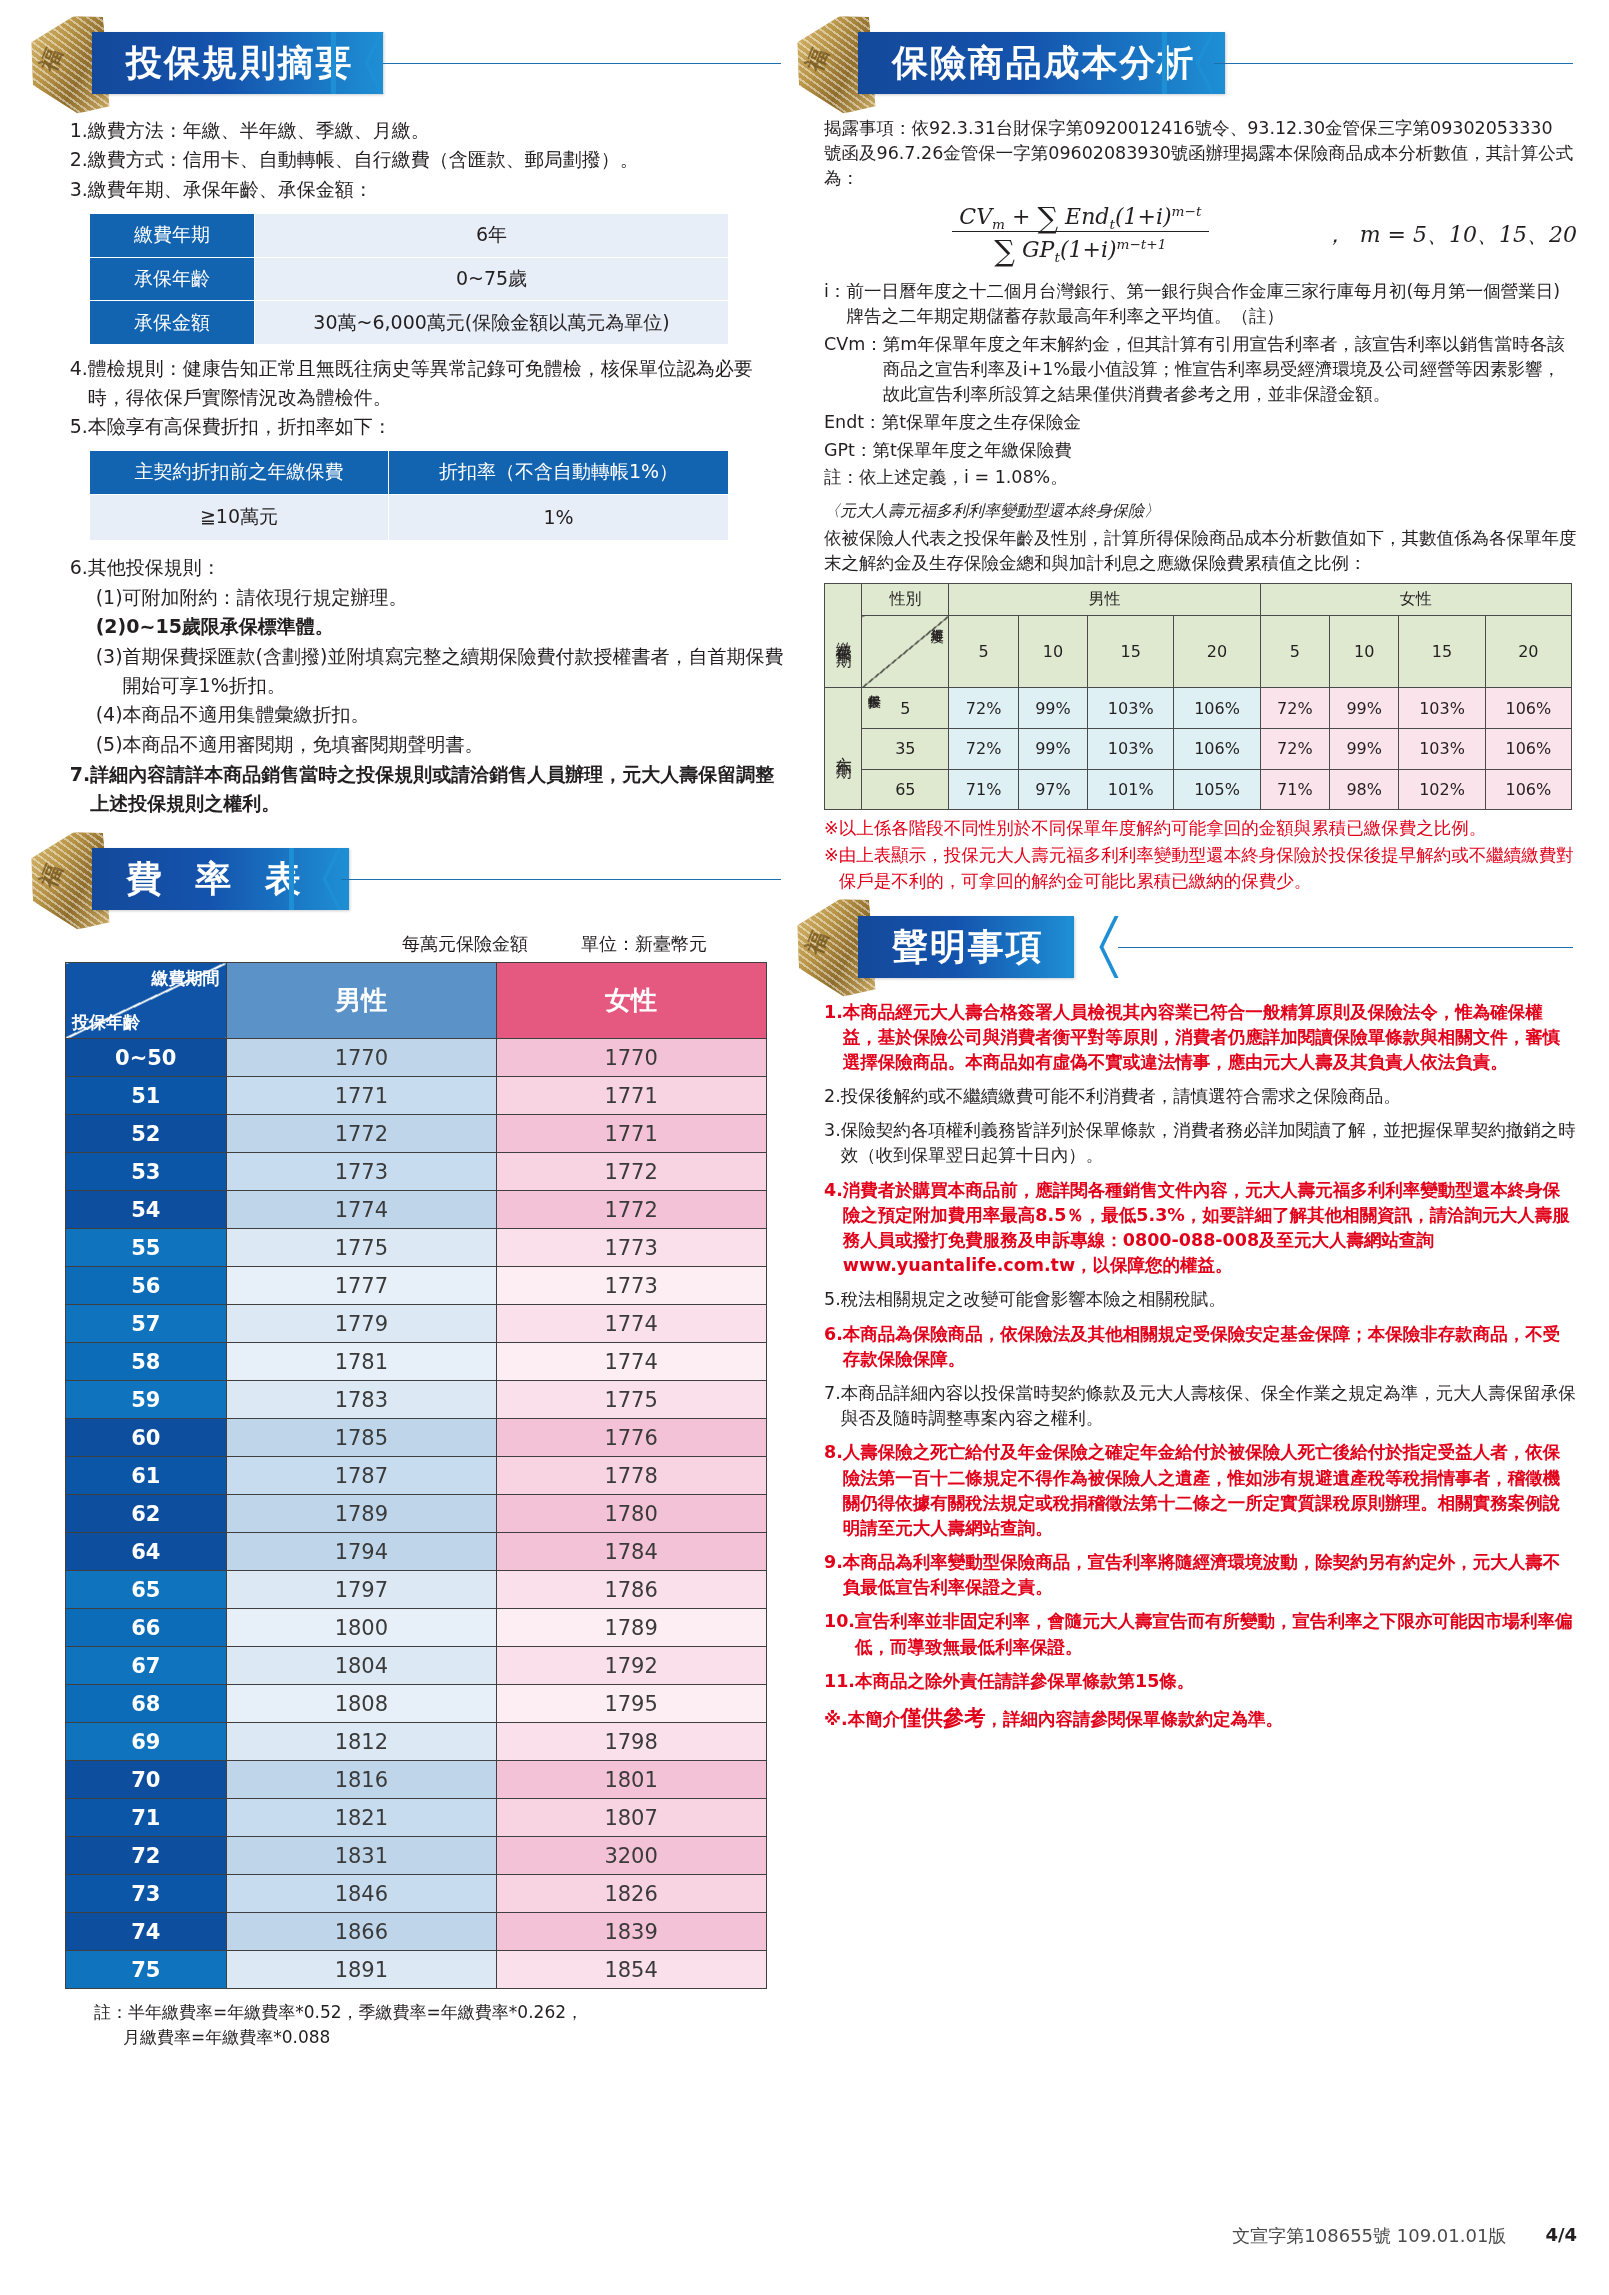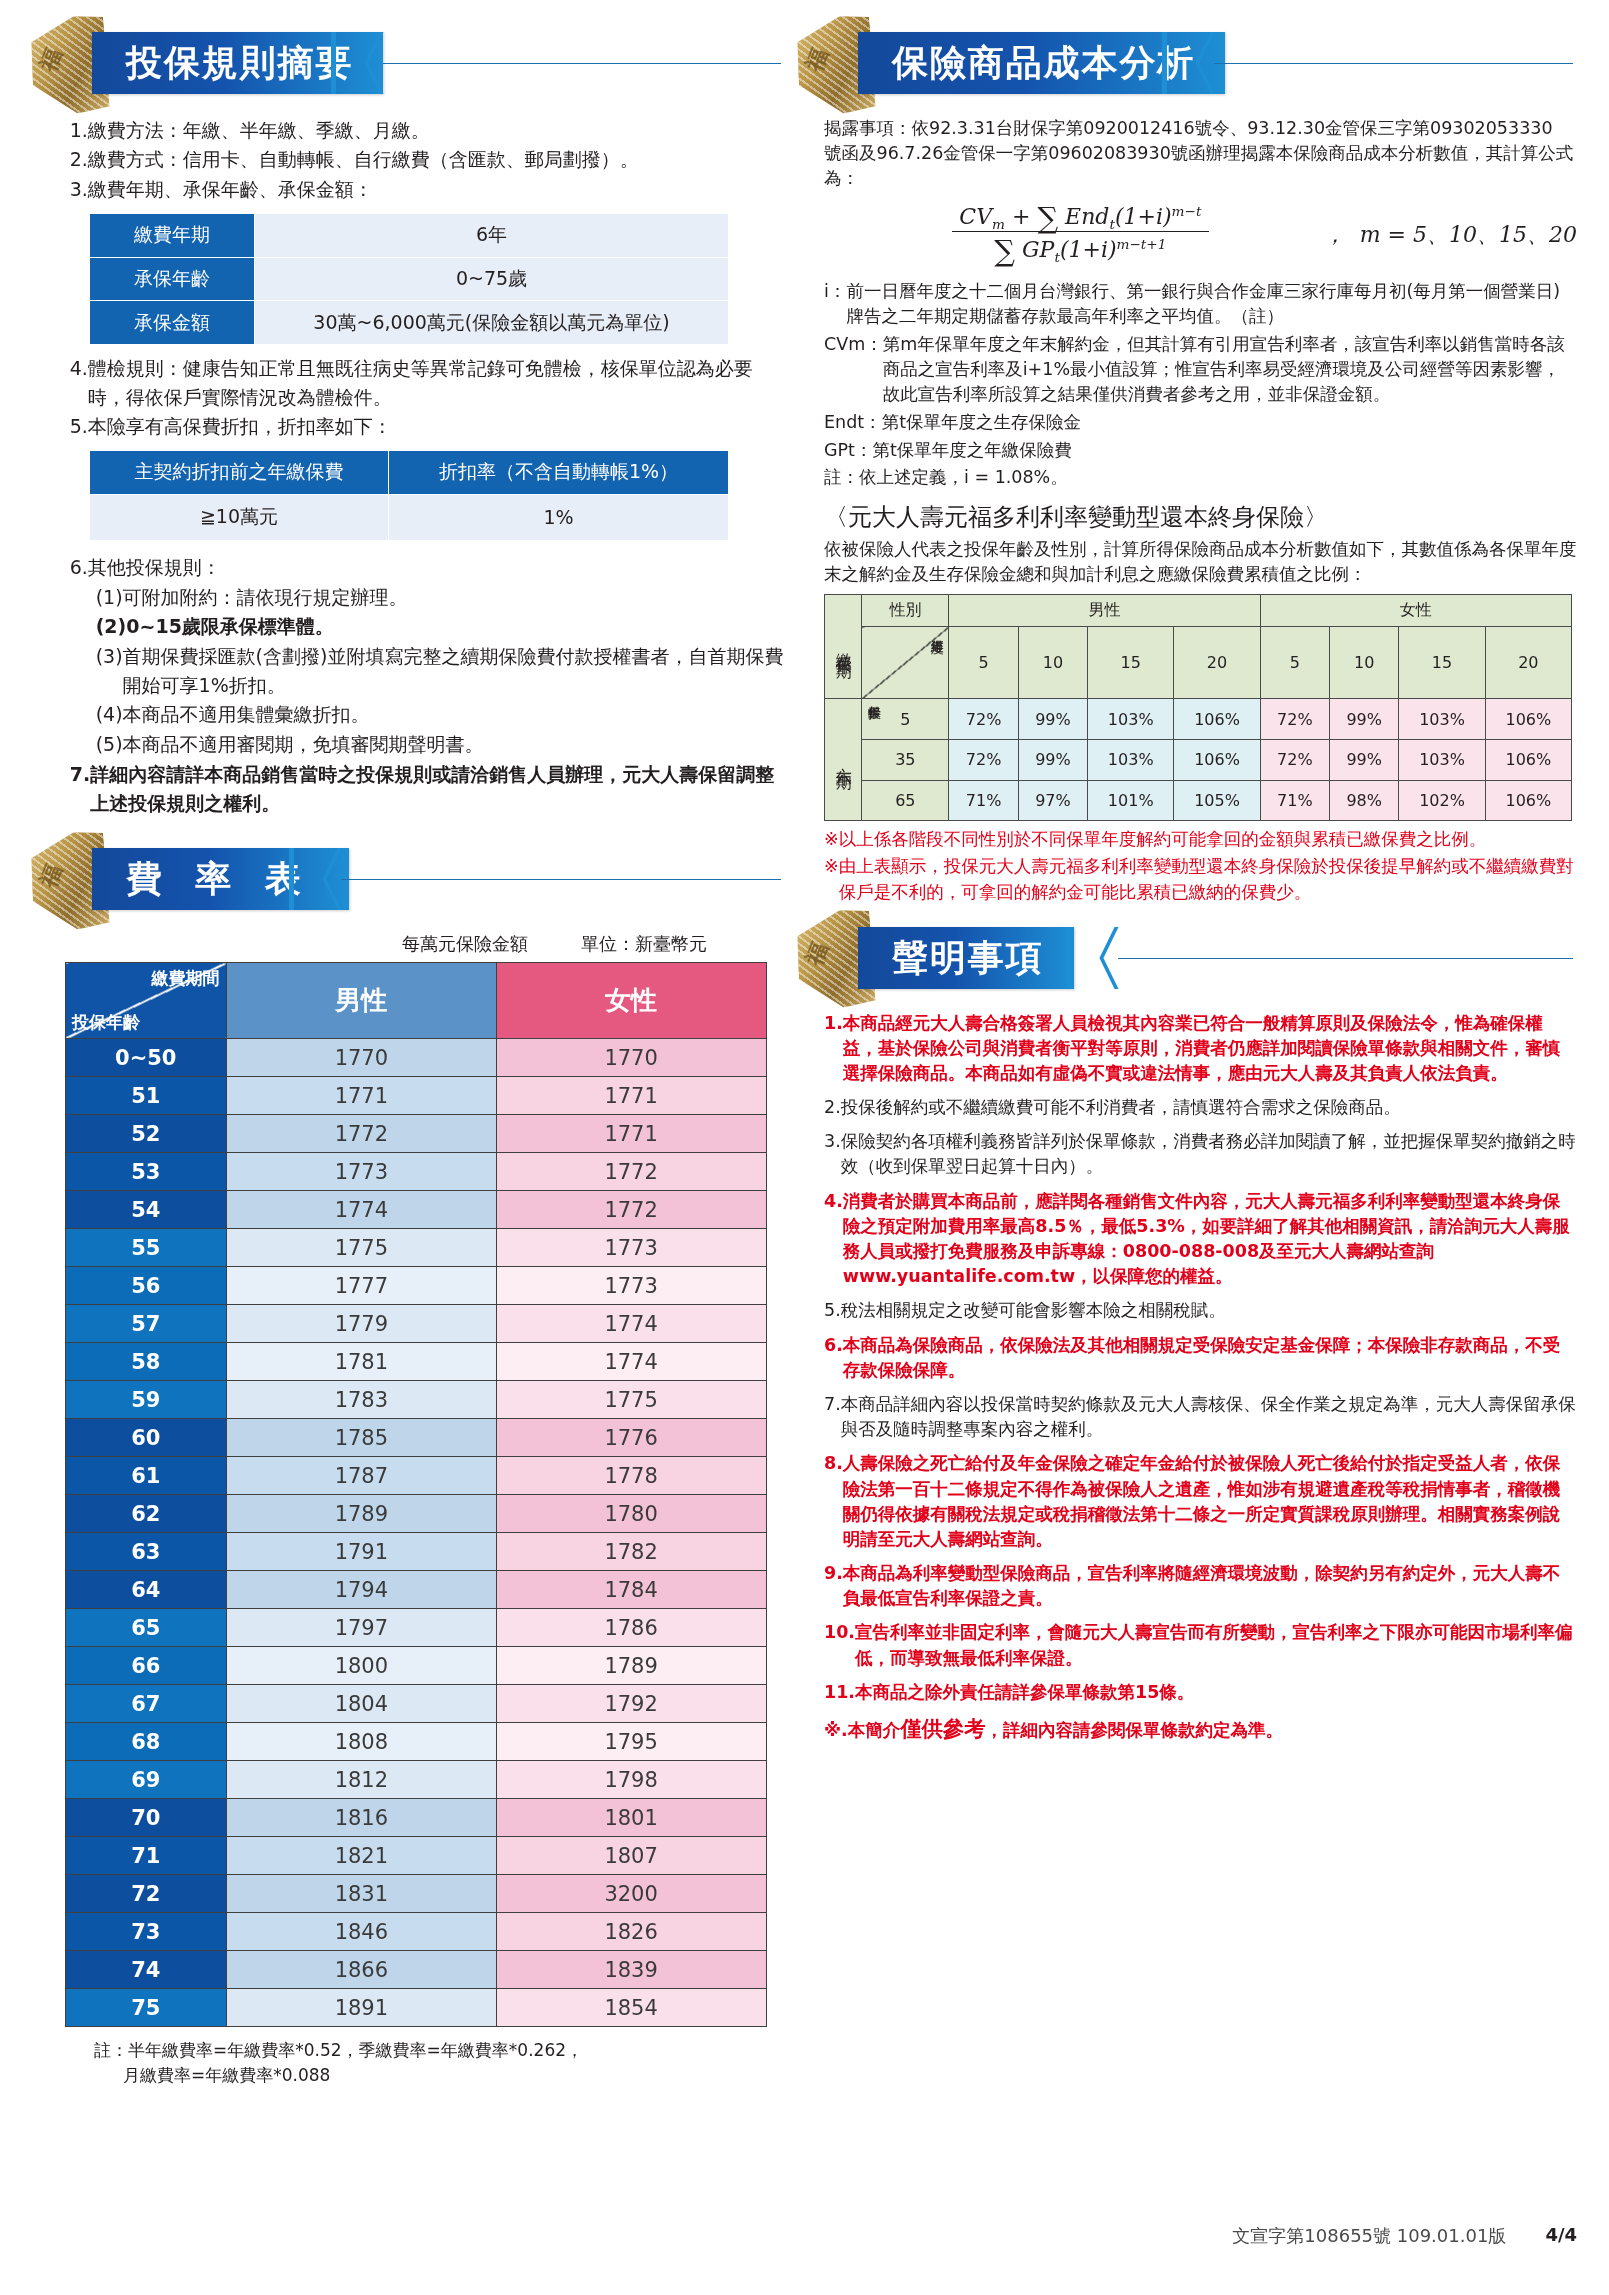--- a/index.html
+++ b/index.html
@@ -118,21 +118,21 @@
   .frac .bot{padding:3.9px 7.8px 0;white-space:nowrap;}
   sub{font-size:.62em;}
   sup{font-size:.62em;}
   .bigsum{font-size:29px;vertical-align:-3.9px;}
   .mtext{font-size:22px;font-style:italic;white-space:nowrap;}
 
   .def{margin-top:3.9px;}
   .def .hang{margin-bottom:2.6px;}
 
   
-  .prodname{font-size:24px;margin:10.4px 0 3.9px 0;}
+  .prodname{font-size:16px;margin:10.4px 0 3.9px 0;font-style:italic;}
   .cost{border-collapse:collapse;width:748px;font-size:16px;margin-top:6.5px;border:1.9px solid #000;}
   .cost th,.cost td{border:0.6px solid #4a4a4a;text-align:center;}
   .cost .gh{background:#dfe9cf;padding:5.2px 1.3px;font-weight:normal;}
   .cost .vleft{background:#dfe9cf;width:26px;writing-mode:vertical-rl;text-orientation:upright;letter-spacing:3.2px;padding:5.2px 2.6px;}
   .cost .corner2{
     position:relative;background:#dfe9cf;width:86px;height:71px;padding:0;
     background-image:linear-gradient(to bottom right,transparent calc(50% - 0.6px),#333 calc(50% - 0.6px),#333 calc(50% + 0.6px),transparent calc(50% + 0.6px));
   }
   .cost .corner2 .tr{position:absolute;right:2.6px;top:2.6px;font-size:13px;writing-mode:vertical-rl;text-orientation:upright;}
   .cost .corner2 .bl{position:absolute;left:2.6px;bottom:2.6px;font-size:13px;writing-mode:vertical-rl;text-orientation:upright;}
@@ -339,25 +339,20 @@
           </tr>
           <tr>
             <td class="age g1">61</td>
             <td class="mv m1">1787</td>
             <td class="fv f1">1778</td>
           </tr>
           <tr>
             <td class="age g0">62</td>
             <td class="mv m0">1789</td>
             <td class="fv f0">1780</td>
-          </tr>
-          <tr>
-            <td class="age g1">63</td>
-            <td class="mv m1">1791</td>
-            <td class="fv f1">1782</td>
           </tr>
           <tr>
             <td class="age g0">64</td>
             <td class="mv m0">1794</td>
             <td class="fv f0">1784</td>
           </tr>
           <tr>
             <td class="age g3">65</td>
             <td class="mv m3">1797</td>
             <td class="fv f3">1786</td>

